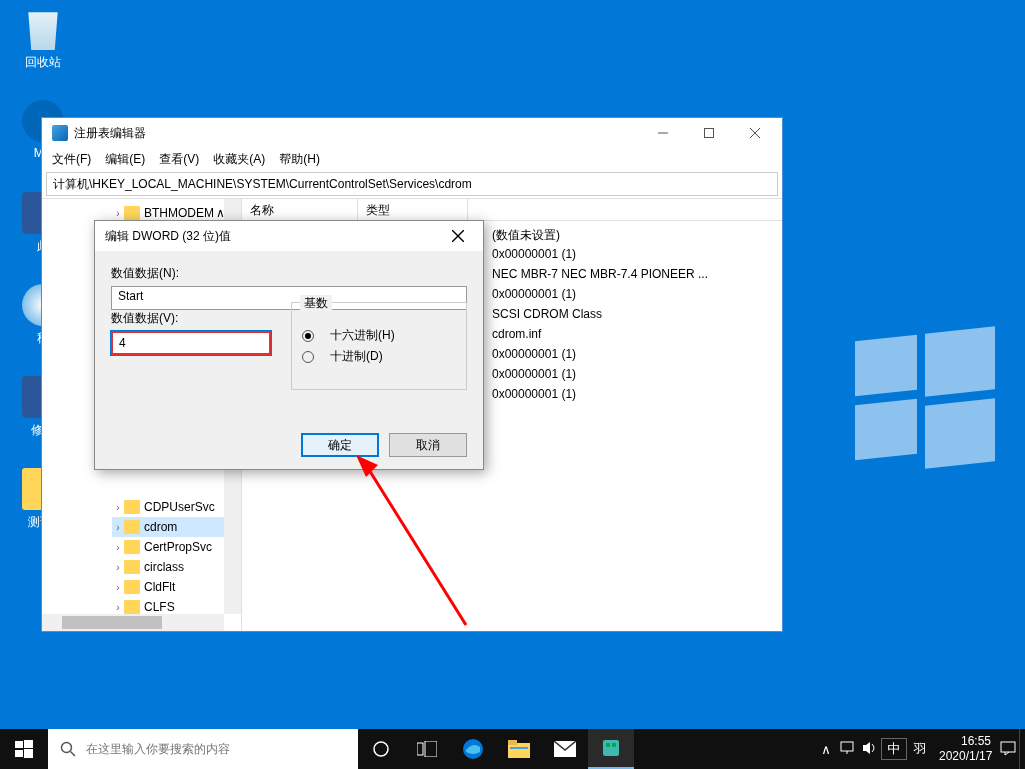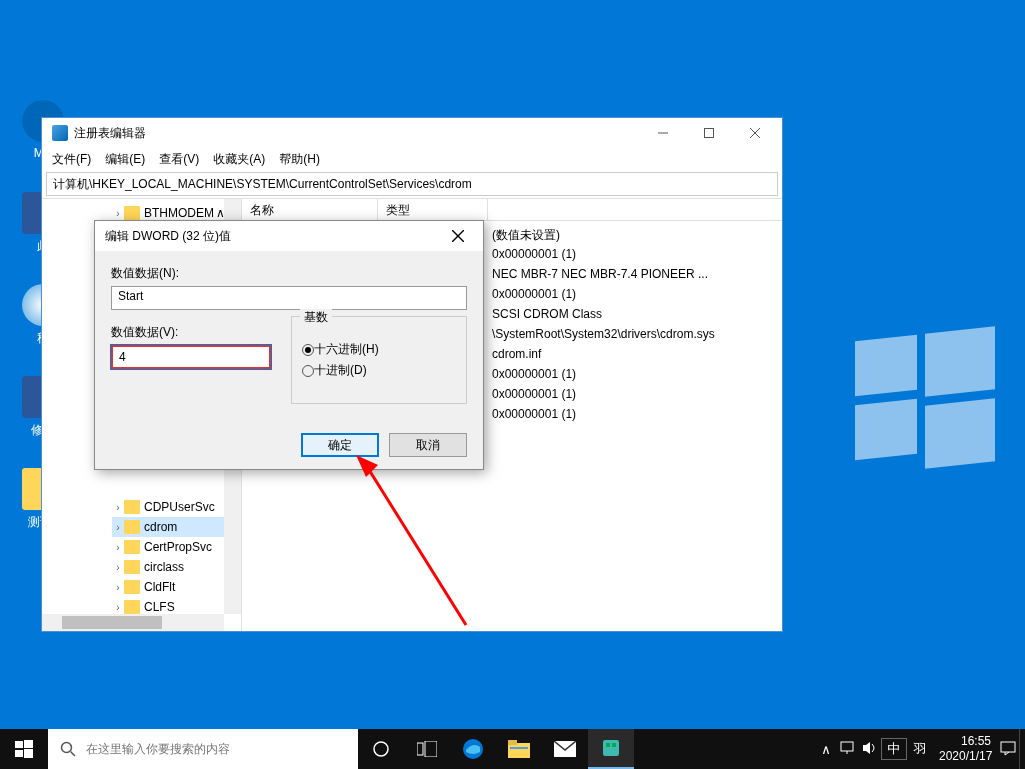--- a/index.html
+++ b/index.html
@@ -47,27 +47,27 @@
 .list-hdr div{padding:3px 8px;color:#000;border-right:1px solid #e0e0e0}
 .list-body{padding:4px 0}
 .drow{padding:2px 8px;color:#000;height:20px}
 
 .dialog{position:absolute;left:94px;top:220px;width:390px;height:250px;background:#f0f0f0;border:1px solid #888;box-shadow:3px 3px 12px rgba(0,0,0,.35);display:flex;flex-direction:column;z-index:10}
 .dlg-title{height:30px;display:flex;align-items:center;padding:0 10px;background:#fff}
 .dlg-title .t{flex:1;color:#000}
 .dlg-close{width:30px;height:30px;display:flex;align-items:center;justify-content:center}
 .dlg-body{flex:1;padding:14px 16px;position:relative}
 .fld-lbl{color:#000;margin-bottom:4px}
-.name-box{width:100%;height:24px;border:1px solid #999;background:#fff;padding:2px 6px;color:#000;margin-bottom:14px}
+.name-box{width:100%;height:24px;border:1px solid #999;background:#fff;padding:2px 6px;color:#000;}
 .row2{display:flex;gap:20px}
 .val-col{flex:0 0 160px}
 .val-input{width:160px;height:24px;border:2px solid #d33;background:#fff;padding:2px 6px;color:#000;outline:1px solid #0078d7}
 .radix-box{flex:1;border:1px solid #ccc;padding:20px 10px;position:relative;margin-top:-8px}
 .radix-box legend{position:absolute;top:-8px;left:8px;background:#f0f0f0;padding:0 4px;color:#000}
-.radio-row{display:flex;align-items:center;gap:0;margin:4px 0;color:#000}
+.radio-row{display:flex;align-items:center;gap:16px;margin:4px 0;color:#000}
 .radio{width:12px;height:12px;border:1px solid #555;border-radius:50%;display:flex;align-items:center;justify-content:center}
 .radio.on::after{content:"";width:6px;height:6px;background:#000;border-radius:50%}
 .dlg-btns{position:absolute;right:16px;bottom:12px;display:flex;gap:10px}
 .dlg-btn{width:78px;height:24px;border:1px solid #999;background:#e1e1e1;color:#000;display:flex;align-items:center;justify-content:center;cursor:pointer}
 .dlg-btn.primary{border:2px solid #0078d7;background:#e5f1fb}
 
 .arrow{position:absolute;left:356px;top:455px;width:120px;height:180px;z-index:20;pointer-events:none}
 
 .taskbar{position:absolute;bottom:0;left:0;right:0;height:40px;background:#101010;display:flex;align-items:center;color:#fff}
 .startbtn{width:48px;height:40px;display:flex;align-items:center;justify-content:center}
@@ -78,20 +78,24 @@
 .tbtn{width:46px;height:40px;display:flex;align-items:center;justify-content:center;color:#fff}
 .tbtn.active{border-bottom:2px solid #76b9ed;background:#2a2a2a}
 .tray{margin-left:auto;display:flex;align-items:center;height:40px}
 .tray .ic{width:22px;text-align:center;font-size:13px}
 .clock{width:64px;text-align:right;line-height:15px;font-size:12px;padding:0 6px}
 </style>
 </head>
 <body>
 
 <div class="desktop">
+  <div class="dicon recycle-bin">
+      <div class="ic"></div>
+      <div>回收站</div>
+    </div>
   <div class="dicon edge-ic">
       <div class="ic"></div>
       <div>Mic</div>
     </div>
   <div class="dicon pc-ic">
       <div class="ic"></div>
       <div>此</div>
     </div>
   <div class="dicon clock-ic">
       <div class="ic"></div>
@@ -195,30 +199,29 @@
       </div>
       <div class="sb-v">
           <div class="thumb" style="top:60px;left:2px;width:13px;height:120px"></div>
         </div>
       <div class="sb-h">
           <div class="thumb" style="left:20px;top:2px;height:13px;width:100px"></div>
         </div>
     </div>
     <div class="list">
       <div class="list-hdr">
-        <div style="width:136px">名称</div>
+        <div style="width:116px">名称</div>
         <div style="width:110px">类型</div>
       </div>
       <div class="list-body" style="padding-left:242px">
         <div class="drow">(数值未设置)</div>
         <div class="drow">0x00000001 (1)</div>
         <div class="drow">NEC     MBR-7   NEC     MBR-7.4  PIONEER ...</div>
         <div class="drow">0x00000001 (1)</div>
         <div class="drow">SCSI CDROM Class</div>
-        <div class="drow">\SystemRoot\System32\drivers\cdrom.sys</div>
         <div class="drow">cdrom.inf</div>
         <div class="drow">0x00000001 (1)</div>
         <div class="drow">0x00000001 (1)</div>
         <div class="drow">0x00000001 (1)</div>
       </div>
     </div>
   </div>
 </div>
 
 <div class="dialog">

